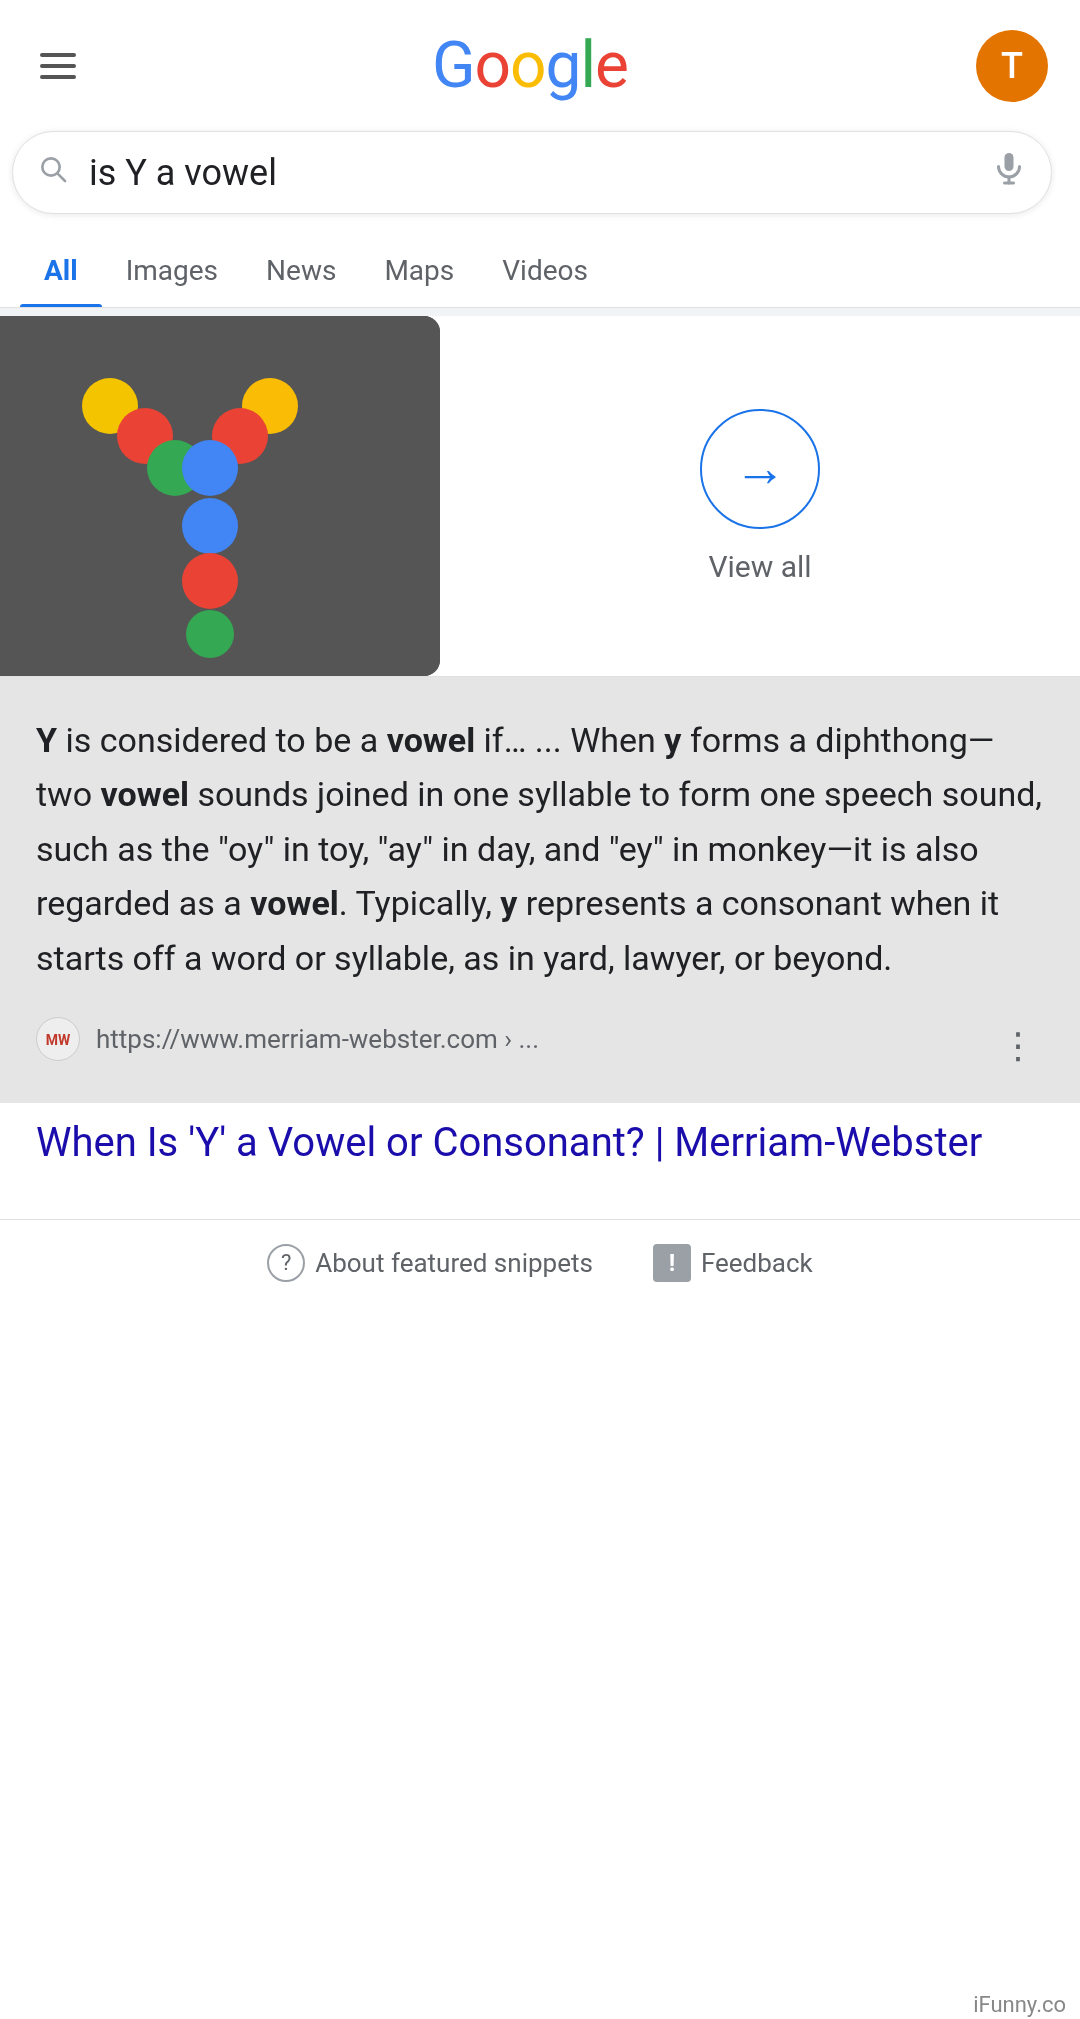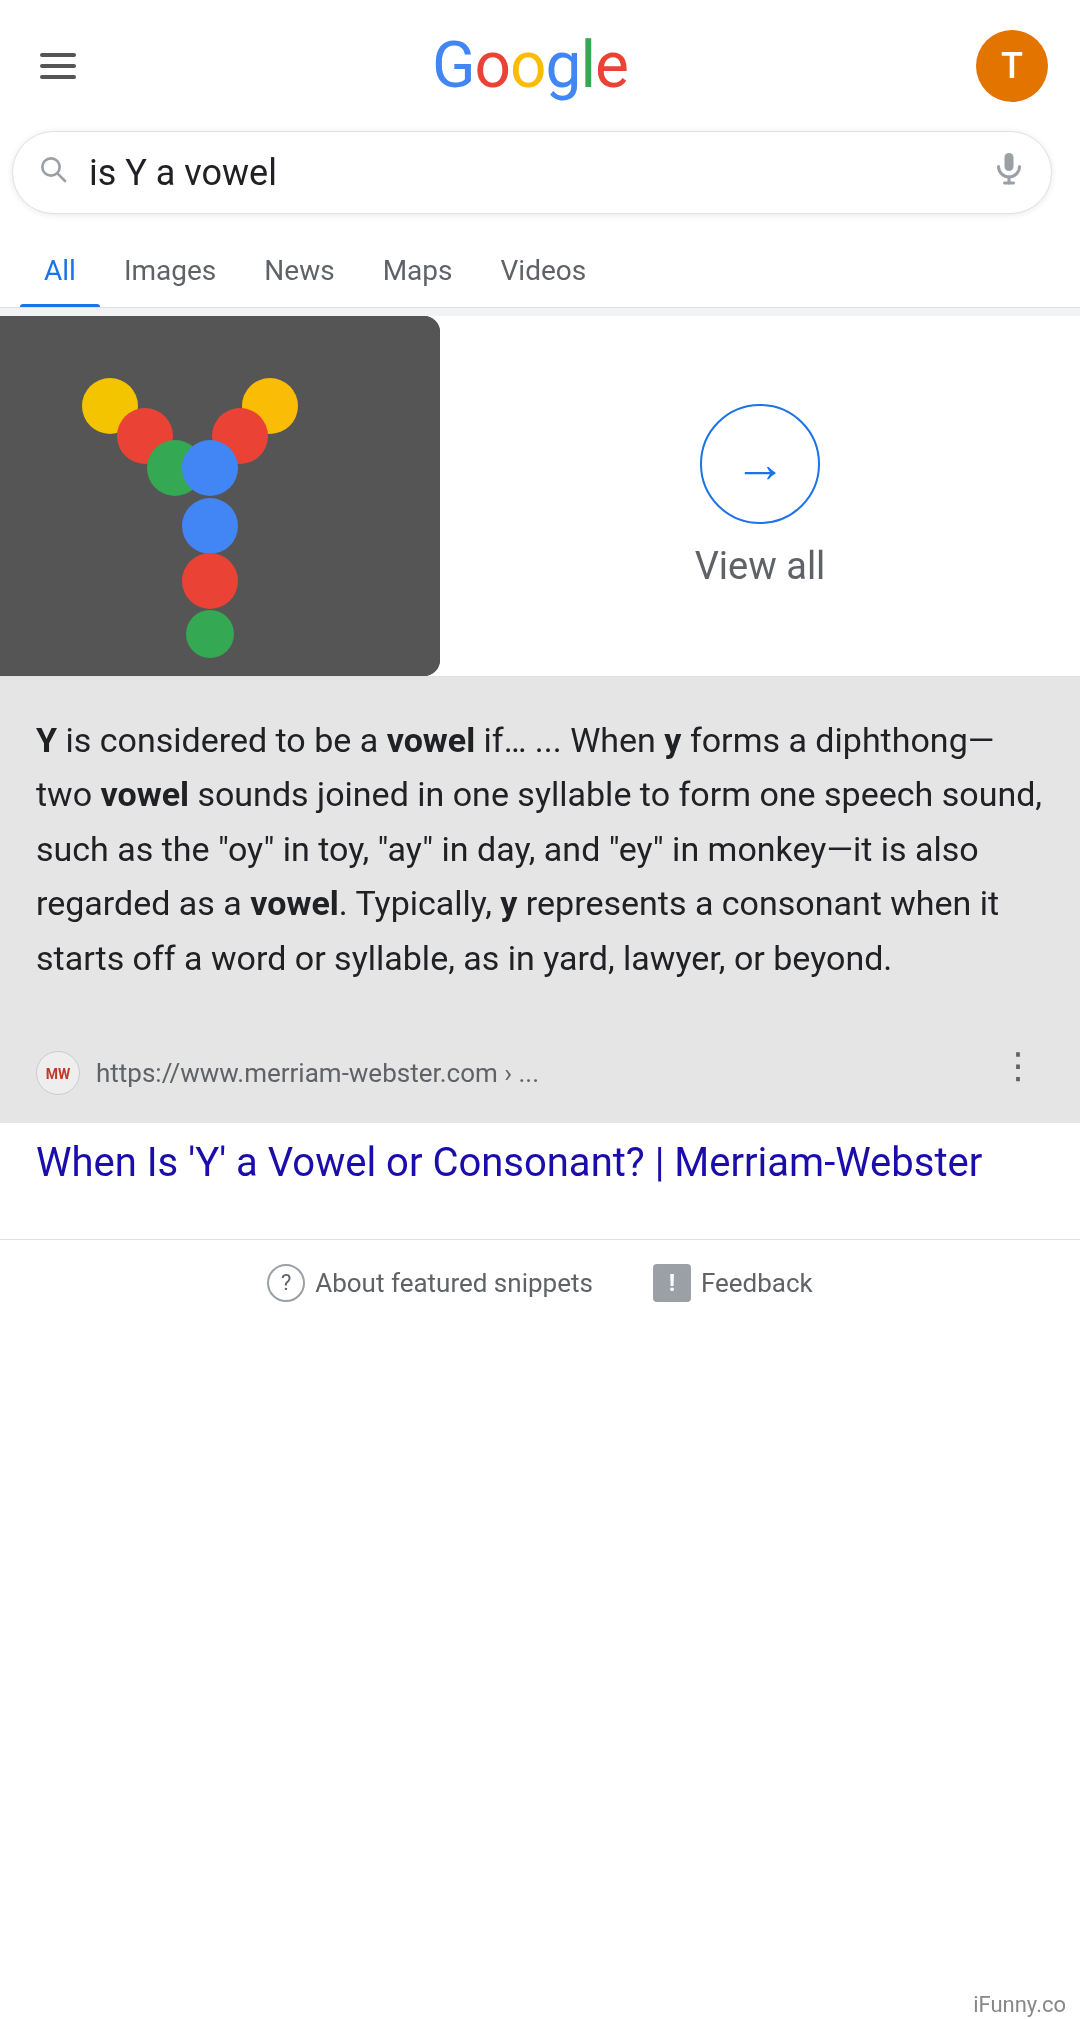--- a/index.html
+++ b/index.html
@@ -100,21 +100,21 @@
     .tab {
       padding: 20px 24px;
       font-size: 28px;
       color: #5f6368;
       cursor: pointer;
       white-space: nowrap;
       position: relative;
     }
     .tab.active {
       color: #1a73e8;
-      font-weight: 400;
+      font-weight: 700;
     }
     .tab.active::after {
       content: '';
       position: absolute;
       bottom: 0;
       left: 0;
       right: 0;
       height: 3px;
       background: #1a73e8;
       border-radius: 3px 3px 0 0;
@@ -163,21 +163,21 @@
       display: flex;
       align-items: center;
       justify-content: center;
       cursor: pointer;
     }
     .arrow-right {
       color: #1a73e8;
       font-size: 52px;
     }
     .view-all-label {
-      font-size: 38px;
+      font-size: 30px;
       color: #5f6368;
     }
 
     
     .section-divider {
       height: 1px;
       background: #e0e0e0;
       margin: 0;
     }
 
@@ -191,23 +191,23 @@
       line-height: 1.6;
       color: #202124;
     }
     .snippet-text strong, .snippet-text b {
       font-weight: 700;
     }
 
     
     .source-row {
       display: flex;
-      align-items: flex-end;
+      align-items: flex-start;
       justify-content: space-between;
-      margin-top: 52px;
+      margin-top: 32px;
       padding: 0;
     }
     .source-left {
       display: flex;
       align-items: center;
       gap: 16px;
     }
     .source-favicon {
       width: 44px;
       height: 44px;

